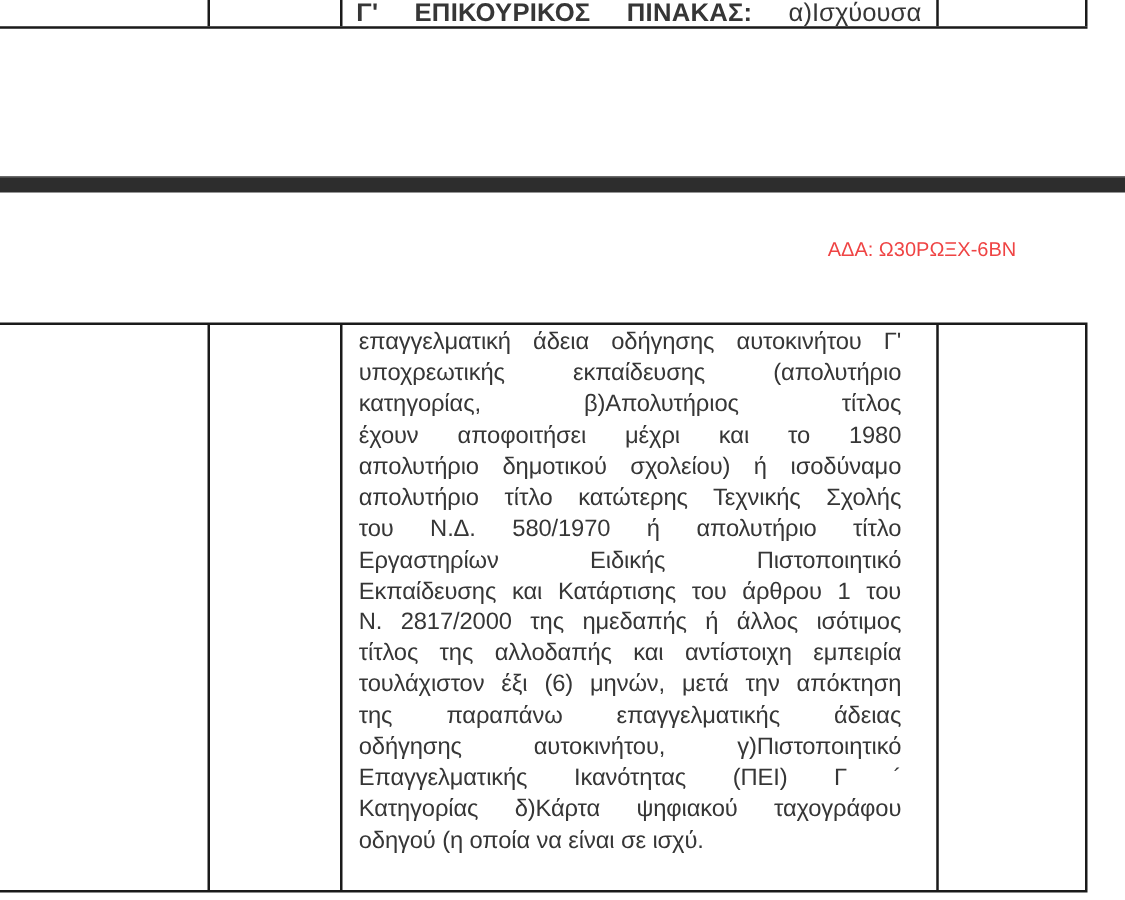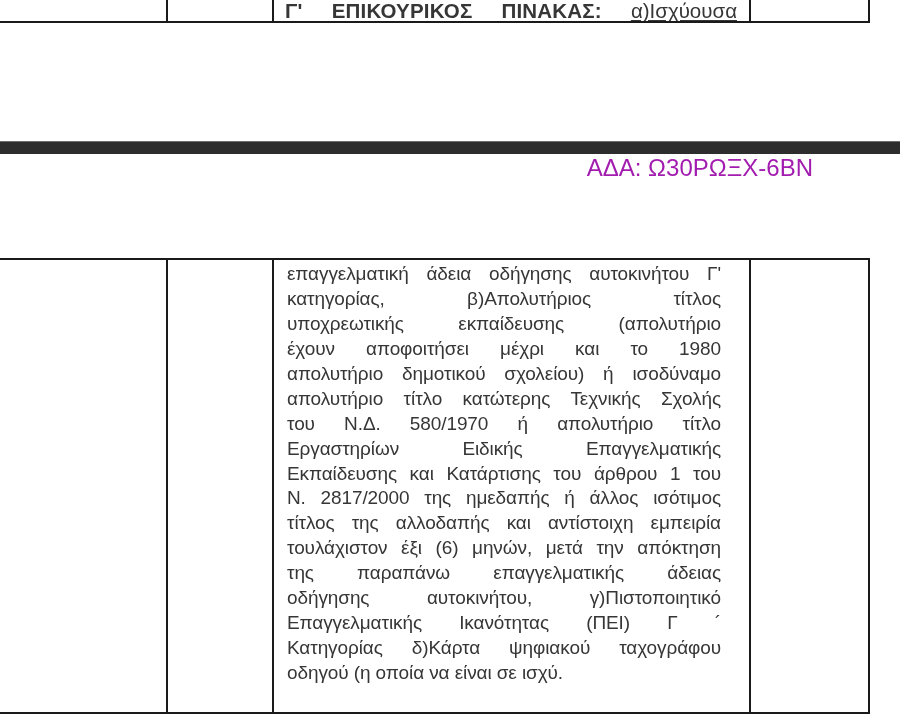--- a/index.html
+++ b/index.html
@@ -33,39 +33,39 @@
     padding: 0 12px 0 11px;
     display: flex;
     justify-content: space-between;
     align-items: baseline;
     font-size: 20.5px;
     line-height: 22px;
     white-space: nowrap;
     overflow: hidden;
   }
   .top-table .cell3 .b { font-weight: bold; letter-spacing: 0.2px; }
-  .top-table .cell3 .n { font-weight: normal; text-decoration: underline; }
+  .top-table .cell3 .n { font-weight: normal; }
 
   
   .separator-bar {
     position: absolute;
     left: 0; top: 141px;
     width: 900px; height: 13px;
     background: #2d2d2d;
     border-top: 1px solid #6e6e6e;
   }
 
   
   .ada-stamp {
     position: absolute;
-    top: 155px;
+    top: 188px;
     right: 87px;
-    font-size: 24px;
+    font-size: 16px;
     line-height: 26px;
-    color: #a21caf;
+    color: #ef4444;
     white-space: nowrap;
   }
 
   
   .main-table {
     position: absolute;
     left: 0; top: 258px;
     width: 870px; height: 456px;
     border-top: 2px solid #1a1a1a;
     border-bottom: 2px solid #1a1a1a;
@@ -119,27 +119,27 @@
 
   <div class="ada-stamp">ΑΔΑ: Ω30ΡΩΞΧ-6ΒΝ</div>
 
   <div class="main-table">
     <div class="vline" style="left:166px"></div>
     <div class="vline" style="left:272px"></div>
     <div class="vline" style="left:749px"></div>
     <div class="vline" style="left:868px"></div>
     <div class="cell3">
         <div class="tline">επαγγελματική άδεια οδήγησης αυτοκινήτου Γ'</div>
+        <div class="tline">υποχρεωτικής εκπαίδευσης (απολυτήριο</div>
         <div class="tline">κατηγορίας, β)Απολυτήριος τίτλος</div>
-        <div class="tline">υποχρεωτικής εκπαίδευσης (απολυτήριο</div>
         <div class="tline">έχουν αποφοιτήσει μέχρι και το 1980</div>
         <div class="tline">απολυτήριο δημοτικού σχολείου) ή ισοδύναμο</div>
         <div class="tline">απολυτήριο τίτλο κατώτερης Τεχνικής Σχολής</div>
         <div class="tline">του Ν.Δ. 580/1970 ή απολυτήριο τίτλο</div>
-        <div class="tline">Εργαστηρίων Ειδικής Επαγγελματικής</div>
+        <div class="tline">Εργαστηρίων Ειδικής Πιστοποιητικό</div>
         <div class="tline">Εκπαίδευσης και Κατάρτισης του άρθρου 1 του</div>
         <div class="tline">Ν. 2817/2000 της ημεδαπής ή άλλος ισότιμος</div>
         <div class="tline">τίτλος της αλλοδαπής και αντίστοιχη εμπειρία</div>
         <div class="tline">τουλάχιστον έξι (6) μηνών, μετά την απόκτηση</div>
         <div class="tline">της παραπάνω επαγγελματικής άδειας</div>
         <div class="tline">οδήγησης αυτοκινήτου, γ)Πιστοποιητικό</div>
         <div class="tline">Επαγγελματικής Ικανότητας (ΠΕΙ) Γ ´</div>
         <div class="tline">Κατηγορίας δ)Κάρτα ψηφιακού ταχογράφου</div>
         <div class="tline last">οδηγού (η οποία να είναι σε ισχύ.</div>
       </div>

